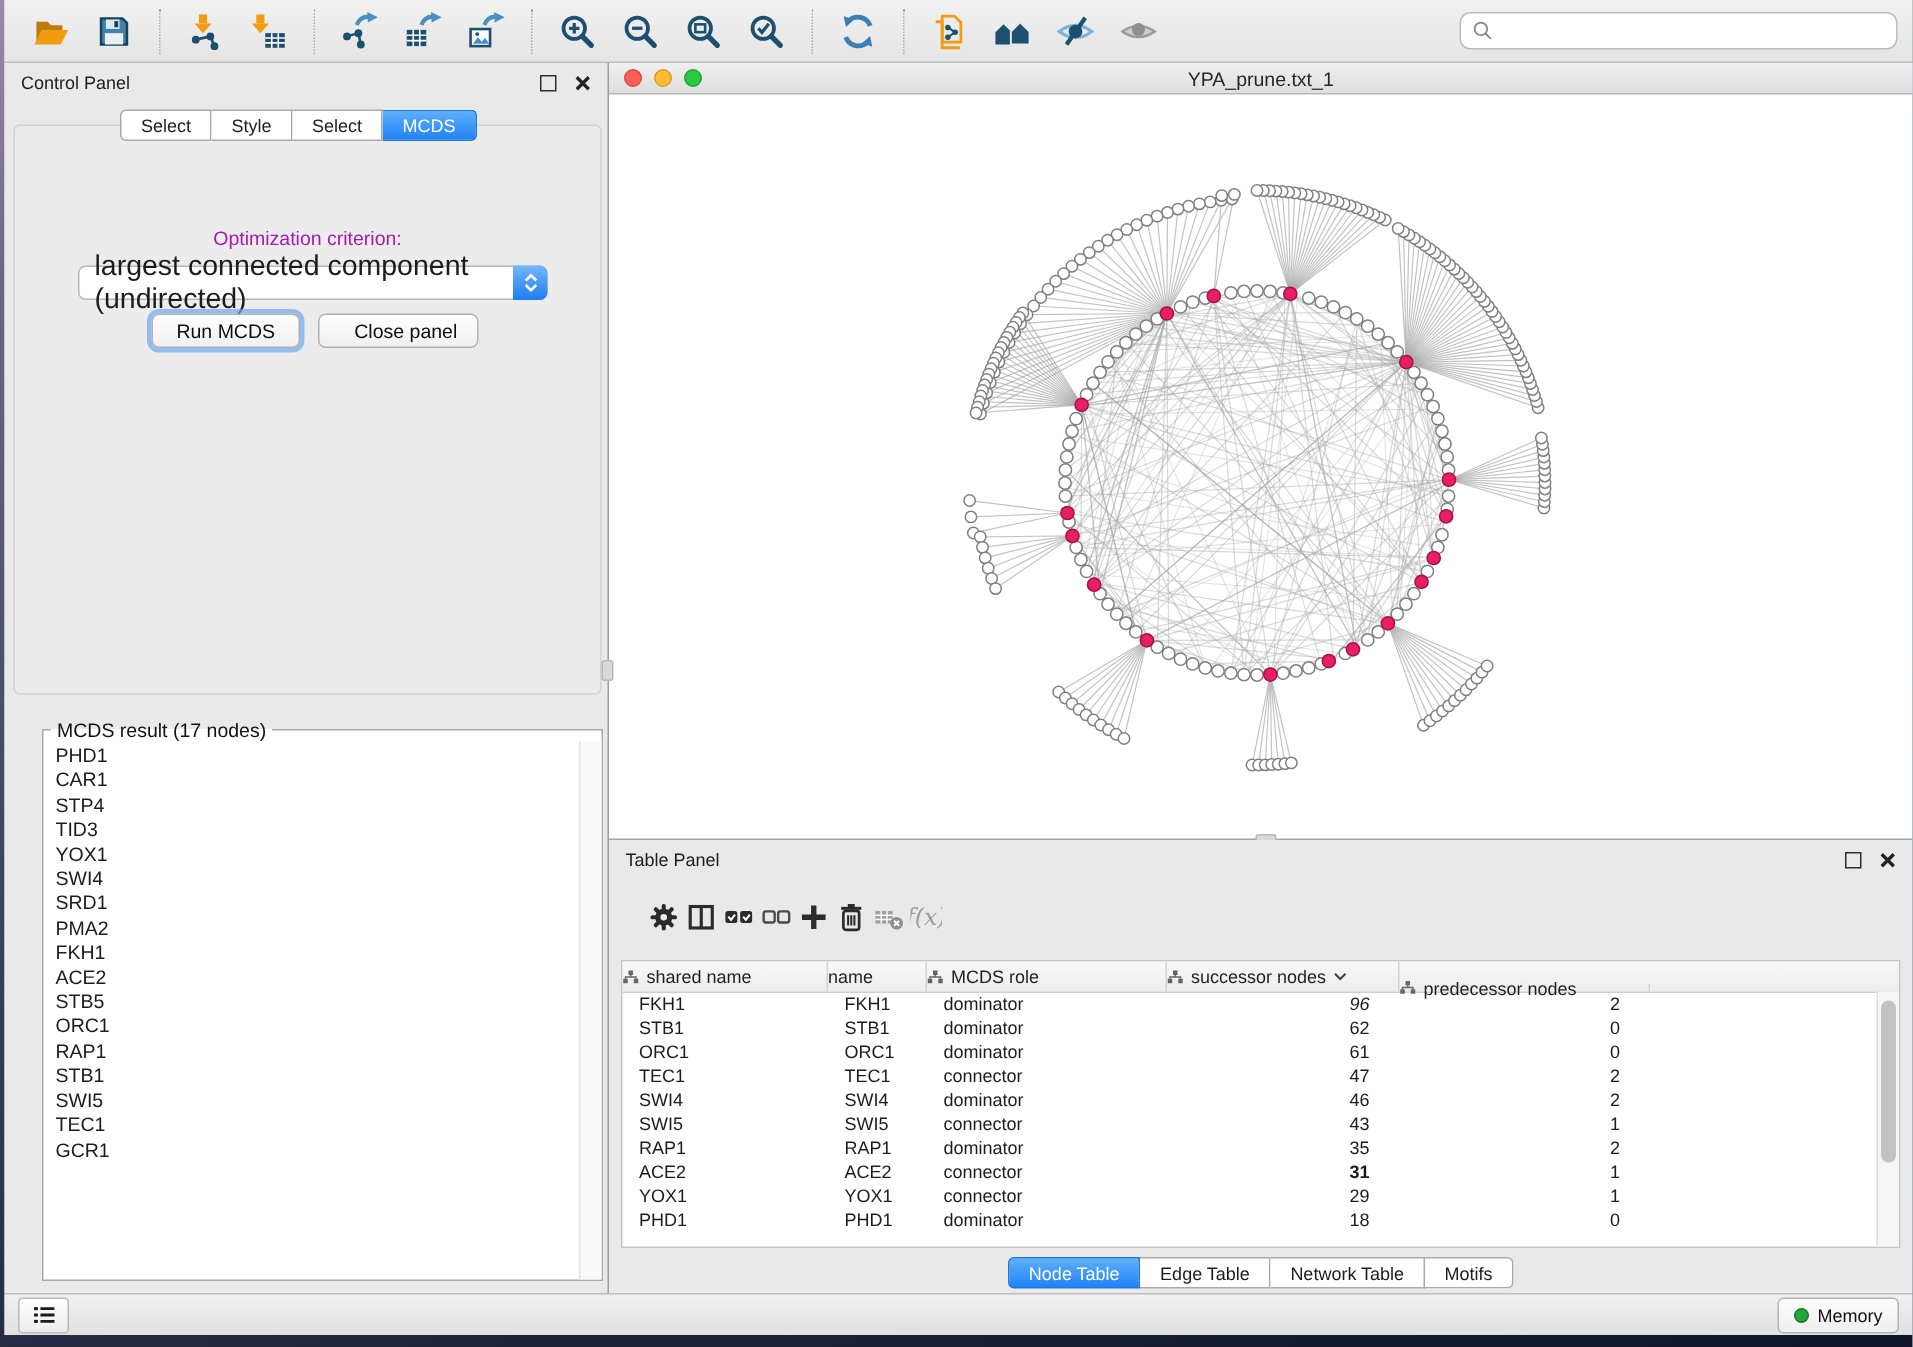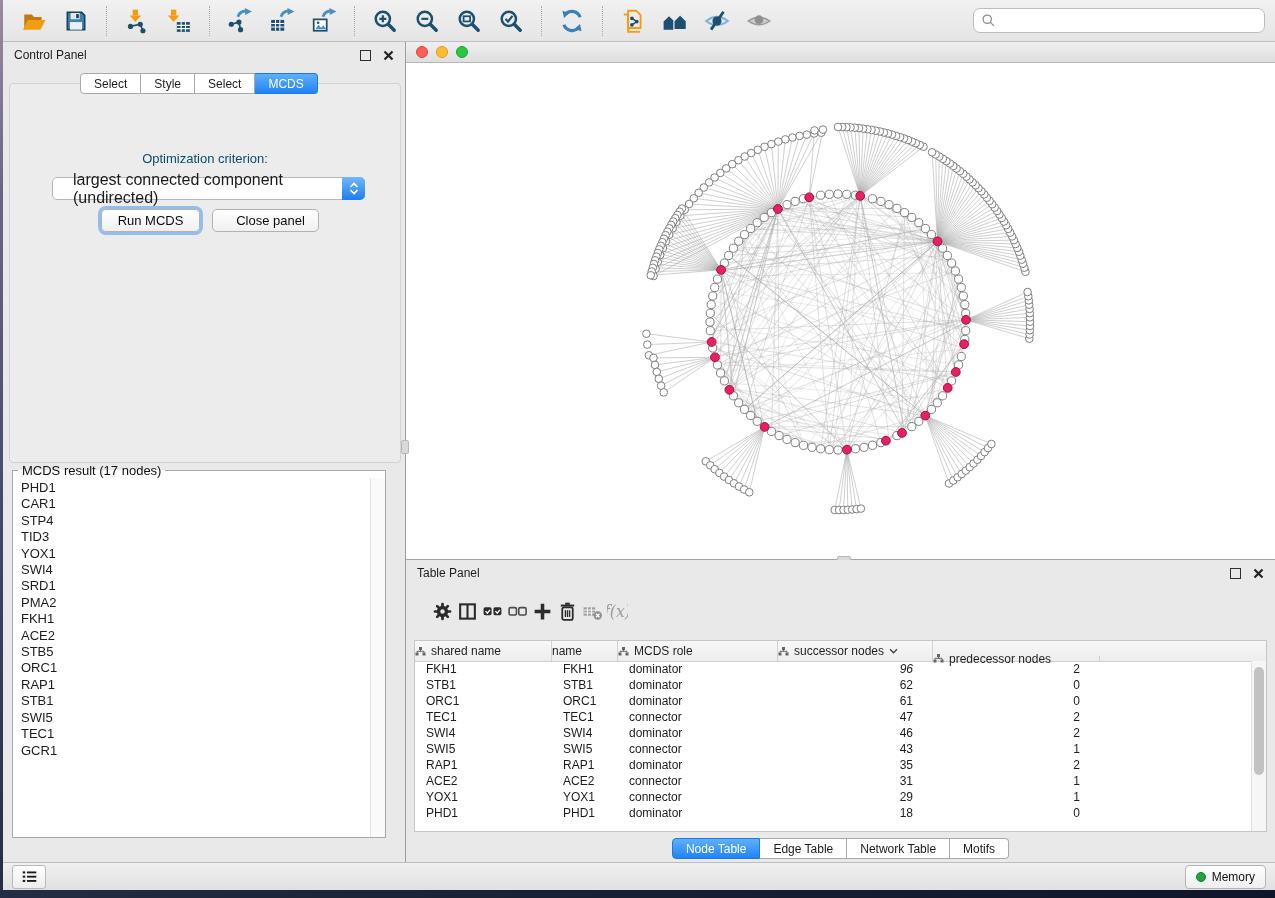--- a/index.html
+++ b/index.html
@@ -33,33 +33,33 @@
   .seg-group{display:flex;height:21px;}
   .seg{font-size:12px;padding:0 13px;display:flex;align-items:center;background:#fff;
     border:1px solid #a9a9a9;border-left:none;color:#1c1c1c;white-space:nowrap;}
   .seg:first-child{border-left:1px solid #a9a9a9;border-radius:4px 0 0 4px;}
   .seg:last-child{border-radius:0 4px 4px 0;}
   .seg.sel{background:linear-gradient(#5fb0fb,#2083f5);color:#fff;border-color:#1f78e0;}
 
   .cp-tabs{position:absolute;left:77px;top:31px;z-index:3;}
   .cp-inner{position:absolute;left:6px;top:41px;width:390px;height:378px;background:#ececec;
     border:1px solid #d2d2d2;border-radius:4px;}
-  .opt-label{position:absolute;top:67px;width:100%;text-align:center;font-size:13px;color:#0c4a6e;}
+  .opt-label{position:absolute;top:67px;width:100%;text-align:center;font-size:13px;color:#a21caf;}
   .combo{position:absolute;left:42px;top:93px;width:313px;height:23px;background:#fff;border:1px solid #b7b7b7;
-    border-radius:5px;font-size:16px;display:flex;align-items:center;padding-left:20px;box-sizing:border-box;}
+    border-radius:5px;font-size:19px;display:flex;align-items:center;padding-left:10px;box-sizing:border-box;}
   .combo-step{position:absolute;right:-1px;top:-1px;width:23px;height:23px;border-radius:0 5px 5px 0;
     background:linear-gradient(#72b7fa,#1e7df0);display:flex;flex-direction:column;align-items:center;justify-content:center;gap:1px;}
   .combo-step svg{display:block;}
   .btn{position:absolute;height:23px;background:linear-gradient(#ffffff,#f0f0f0);border:1px solid #b2b2b2;
     border-radius:5px;font-size:13px;display:flex;align-items:center;justify-content:center;color:#0d0d0d;box-sizing:border-box;}
   .run-btn{left:91px;top:125px;width:99px;box-shadow:0 0 0 3px rgba(110,170,240,.7);}
   .close-btn{left:202px;top:125px;width:107px;padding-left:10px;}
 
   .result-box{position:absolute;left:9px;top:421px;width:374px;height:375px;border:1px solid #a9a9a9;
-    background:#fff;margin:0;padding:0 0 0 0;box-sizing:border-box;}
+    background:#fff;margin:16px;padding:0 0 0 0;box-sizing:border-box;}
   .result-box legend{font-size:13px;margin-left:5px;padding:0 4px;color:#111;}
   .result-list{position:absolute;left:4px;top:2px;right:16px;bottom:2px;overflow:hidden;
     font-size:13px;line-height:16.4px;padding-left:4px;}
   .list-scroll{position:absolute;right:0px;top:0px;bottom:0px;width:14px;background:#fafafa;border-left:1px solid #e2e2e2;}
 
   
   .right-col{position:absolute;left:403px;top:42px;width:869px;height:820px;}
   .net-window{position:absolute;left:0;top:0;width:100%;height:518px;background:#fff;border-bottom:1px solid #a5a5a5;box-sizing:border-box;}
   .net-titlebar{height:20px;background:linear-gradient(#f0f0f0,#dedede);border-bottom:1px solid #b7b7b7;
     display:flex;align-items:center;position:relative;}
@@ -313,20 +313,21 @@
   <div class="vgrip"></div>
 
   <div class="right-col">
     <div class="net-window">
       <div class="net-titlebar">
         <span class="lights">
           <span class="light red"></span>
           <span class="light yellow"></span>
           <span class="light green"></span>
         </span>
+        <span class="net-title">YPA_prune.txt_1</span>
       </div>
       <div class="net-canvas">
         <svg id="net-svg" width="868" height="496" viewBox="0 0 868 496">
             <g>
               <line x1="371.9" y1="147.0" x2="304.3" y2="268.7" stroke="#a9a9a9" stroke-width="0.8" opacity="0.45"></line>
               <line x1="371.9" y1="147.0" x2="305.2" y2="277.4" stroke="#a9a9a9" stroke-width="0.8" opacity="0.45"></line>
               <line x1="371.9" y1="147.0" x2="327.4" y2="333.8" stroke="#a9a9a9" stroke-width="0.8" opacity="0.45"></line>
               <line x1="371.9" y1="147.0" x2="322.6" y2="326.5" stroke="#a9a9a9" stroke-width="0.8" opacity="0.45"></line>
               <line x1="371.9" y1="147.0" x2="505.8" y2="364.6" stroke="#a9a9a9" stroke-width="0.8" opacity="0.45"></line>
               <line x1="371.9" y1="147.0" x2="306.7" y2="286.0" stroke="#a9a9a9" stroke-width="0.8" opacity="0.45"></line>
@@ -1163,21 +1164,21 @@
               <div class="td" style="width: 137px;">RAP1</div>
               <div class="td" style="width: 66px;">RAP1</div>
               <div class="td" style="width: 160px;">dominator</div>
               <div class="td num" style="width: 155px;">35</div>
               <div class="td num" style="width: 167px;">2</div>
             </div>
             <div class="tr">
               <div class="td" style="width: 137px;">ACE2</div>
               <div class="td" style="width: 66px;">ACE2</div>
               <div class="td" style="width: 160px;">connector</div>
-              <div class="td num" style="width: 155px;">31</div>
+              <div class="td num" style="width: 155px; font-weight: bold;">31</div>
               <div class="td num" style="width: 167px;">1</div>
             </div>
             <div class="tr">
               <div class="td" style="width: 137px;">YOX1</div>
               <div class="td" style="width: 66px;">YOX1</div>
               <div class="td" style="width: 160px;">connector</div>
               <div class="td num" style="width: 155px;">29</div>
               <div class="td num" style="width: 167px;">1</div>
             </div>
             <div class="tr">

